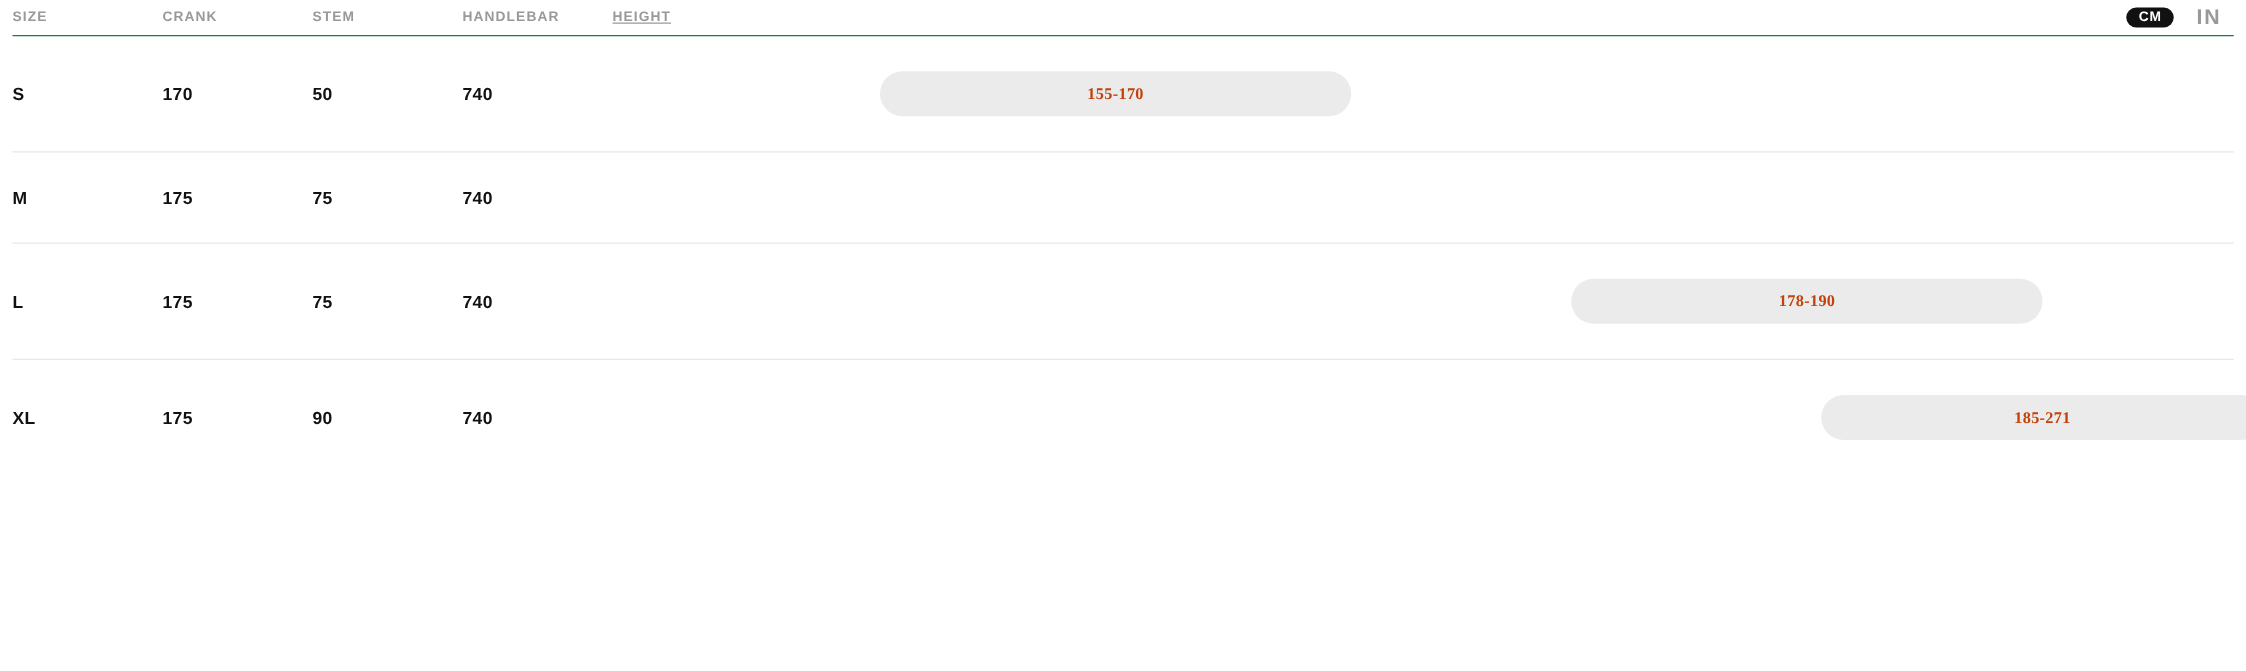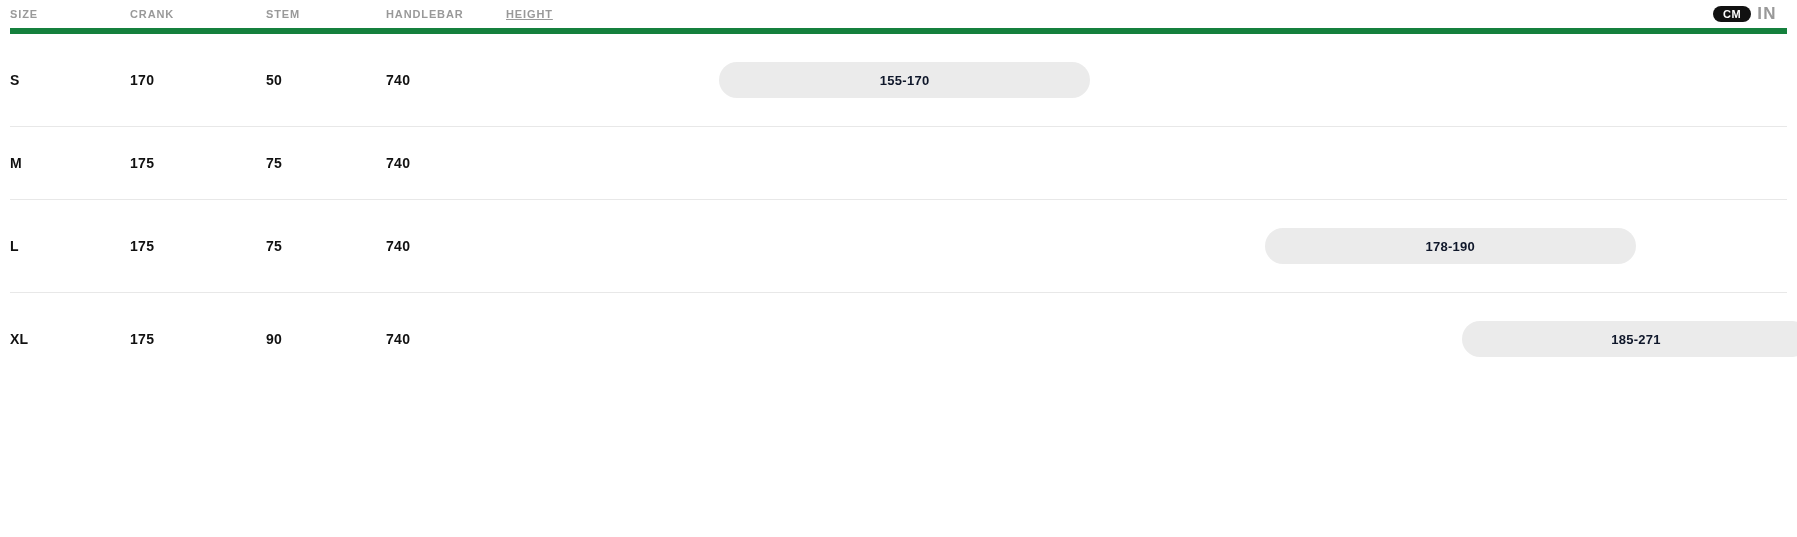--- a/index.html
+++ b/index.html
@@ -20,43 +20,43 @@
 
     .table-container {
       width: 100%;
       padding: 0 10px;
     }
 
     .header-row {
       display: flex;
       align-items: flex-start;
       padding: 8px 0 8px 0;
-      border-bottom: 6px solid #15803d;
+      border-bottom: 1px solid #15803d;
       position: relative;
     }
 
     .header-cell {
       font-size: 11px;
       font-weight: 700;
       letter-spacing: 0.08em;
       color: #999;
       text-transform: uppercase;
     }
 
     .col-size { width: 120px; }
     .col-crank { width: 120px; }
-    .col-stem { width: 120px; margin-left: 16px; }
+    .col-stem { width: 120px; }
     .col-handlebar { width: 120px; }
     .col-height { width: 120px; text-decoration: underline; }
     .col-bar-area { flex: 1; }
 
     .unit-toggle {
       display: flex;
       align-items: center;
-      gap: 6px;
+      gap: 18px;
       position: absolute;
       right: 10px;
       top: 50%;
       transform: translateY(-50%);
     }
 
     .unit-badge {
       background: #111;
       color: #fff;
       border-radius: 999px;
@@ -104,23 +104,24 @@
       border-radius: 999px;
       background: #ebebeb;
       display: flex;
       align-items: center;
       justify-content: center;
     }
 
     .height-bar-label {
       font-size: 13px;
       font-weight: 700;
-      color: #0f172a;
+      color: #c2410c;
       letter-spacing: 0.02em;
       white-space: nowrap;
+      font-family: Liberation Serif, serif;
     }
 
     
   </style>
 </head>
 <body>
 
 <div class="table-container">
 
   <div class="header-row">

